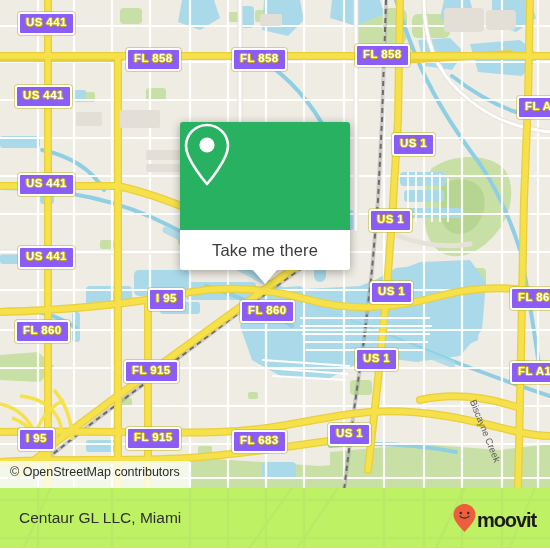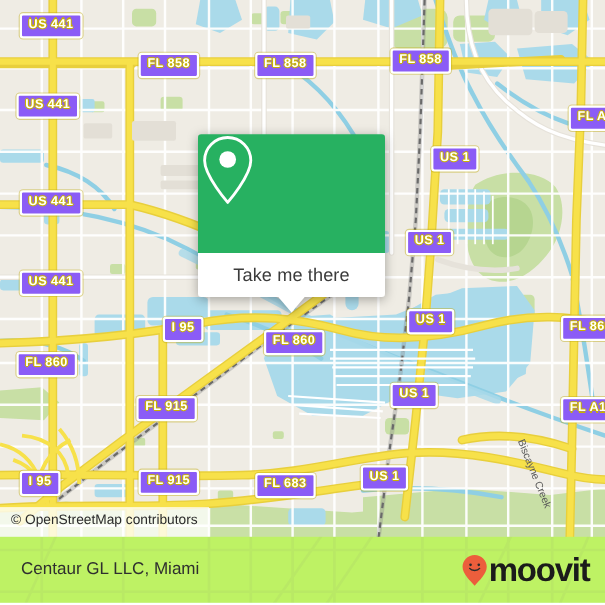--- a/index.html
+++ b/index.html
@@ -97,21 +97,21 @@
   #footer-title{
     position:absolute;left:19px;top:50%;transform:translateY(-50%);
     font-size:15.5px;color:#2f2f2f;white-space:nowrap;
   }
   #brand{
     position:absolute;right:14px;top:50%;transform:translateY(-50%);
     display:flex;align-items:center;gap:1px;
   }
   #brand-pin{width:23px;height:29px;display:block;}
   #brand-word{
-    font-size:30px;font-weight:bold;color:#1b1b1b;
+    font-size:20px;font-weight:bold;color:#1b1b1b;
     letter-spacing:-1.1px;line-height:1;
     position:relative;top:1px;
   }
 </style>
 </head>
 <body>
 
 <div id="app">
 
   <div id="map">

